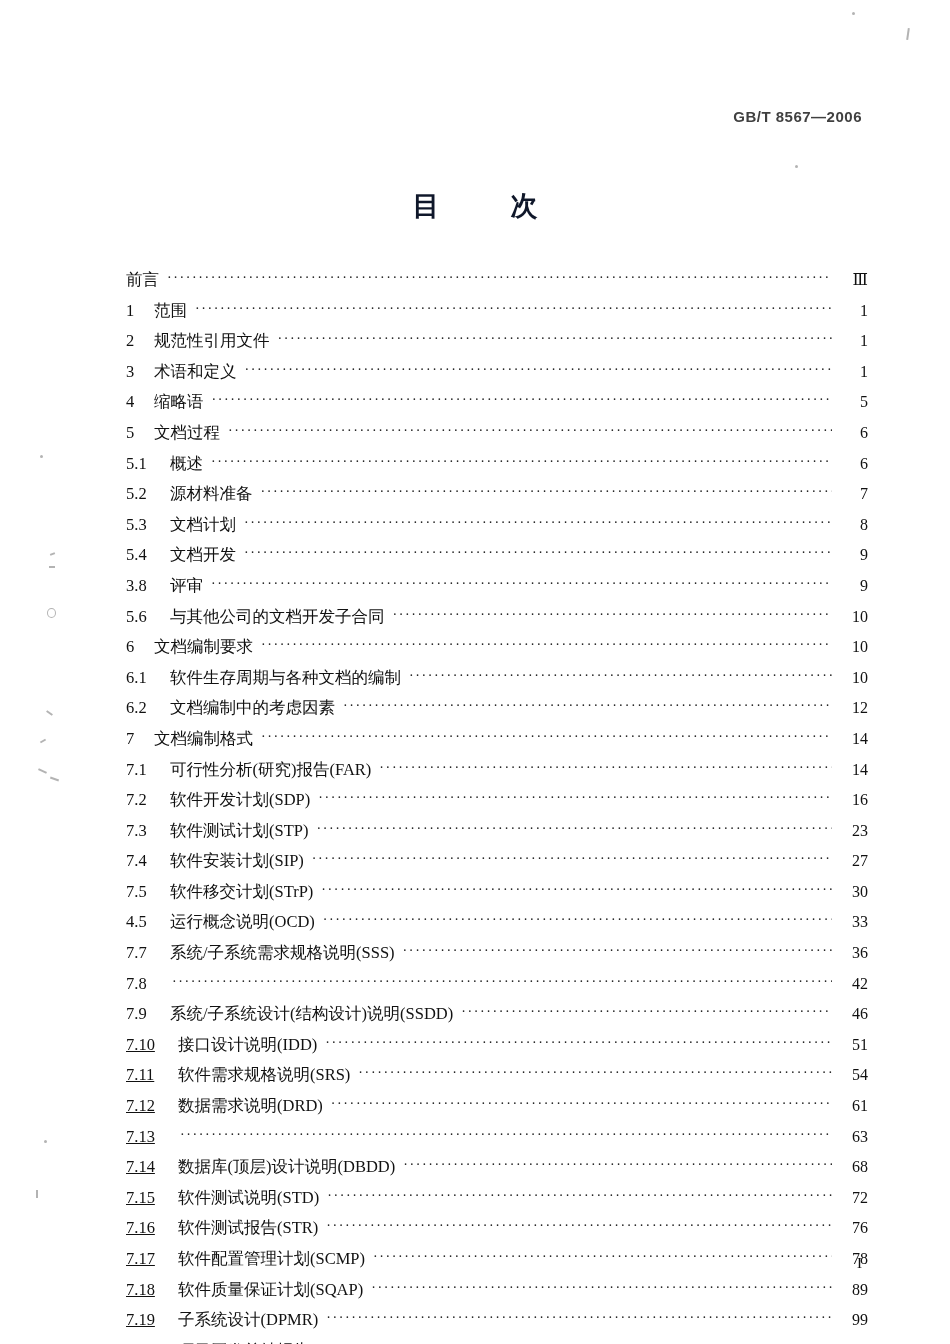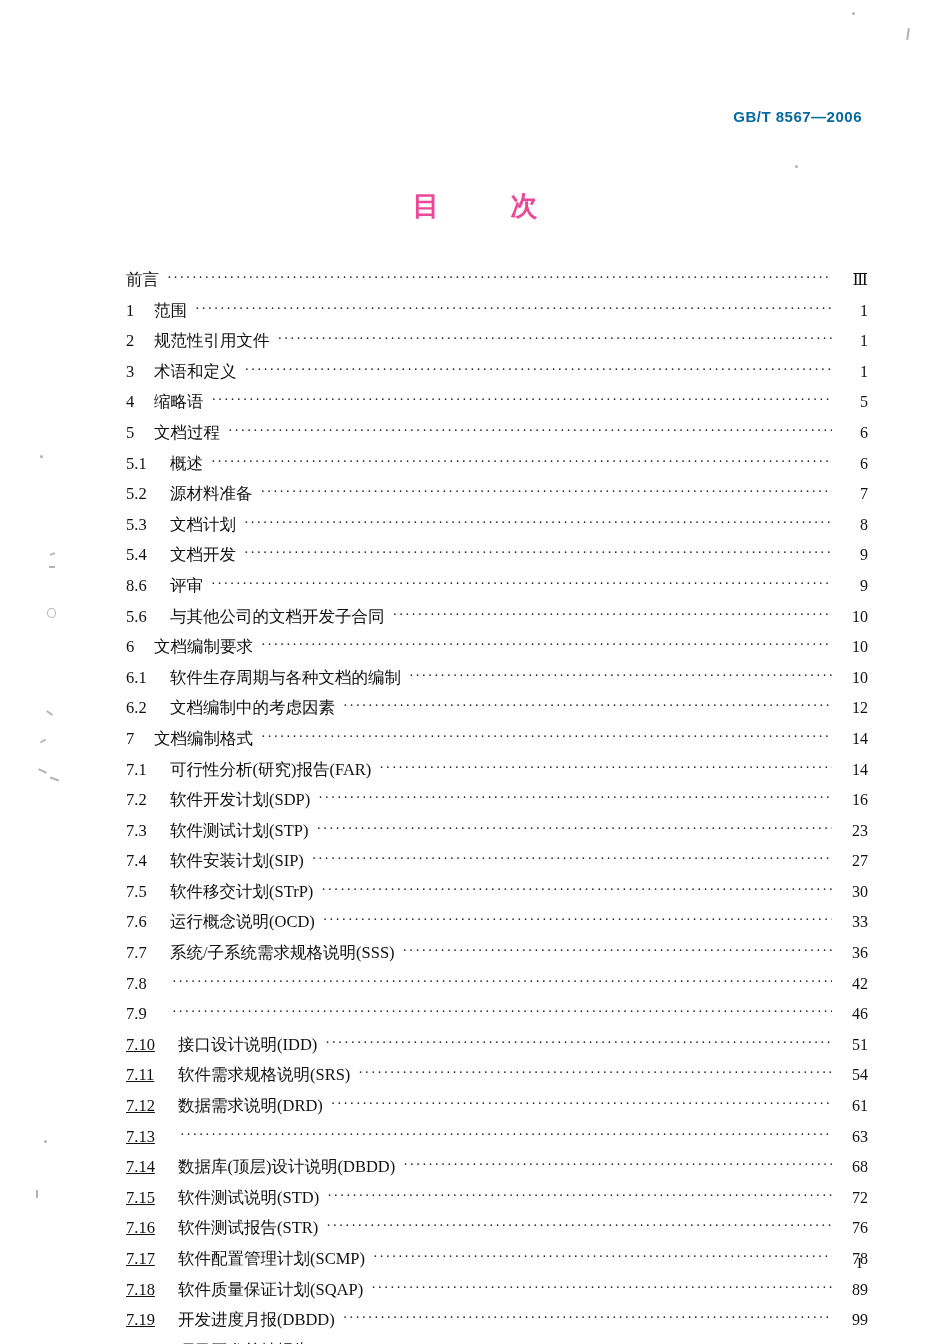--- a/index.html
+++ b/index.html
@@ -17,34 +17,34 @@
     overflow: hidden;
   }
   .header-std {
     position: absolute;
     top: 108px;
     right: 88px;
     font-family: "Liberation Sans", sans-serif;
     font-weight: bold;
     font-size: 15px;
     letter-spacing: 0.5px;
-    color: #0369a1;
+    color: #404040;
   }
   .toc-title {
     position: absolute;
     top: 188px;
     left: 0;
     width: 950px;
     text-align: center;
     font-family: "DejaVu Sans", "Liberation Sans", sans-serif;
     font-weight: bold;
     font-size: 27px;
     letter-spacing: 22px;
     text-indent: 22px;
-    color: #ec4899;
+    color: #0f172a;
   }
   .toc {
     position: absolute;
     top: 265px;
     left: 126px;
     width: 742px;
   }
   .toc-row {
     display: flex;
     align-items: baseline;
@@ -174,21 +174,21 @@
         <span class="dots">········································································································································································································</span>
         <span class="page-no">8</span>
       </div>
       <div class="toc-row">
         <span class="num w2">5.4</span>
         <span class="label">文档开发</span>
         <span class="dots">········································································································································································································</span>
         <span class="page-no">9</span>
       </div>
       <div class="toc-row">
-        <span class="num w2">8.6</span>
+        <span class="num w2">3.8</span>
         <span class="label">评审</span>
         <span class="dots">········································································································································································································</span>
         <span class="page-no">9</span>
       </div>
       <div class="toc-row">
         <span class="num w2">5.6</span>
         <span class="label">与其他公司的文档开发子合同</span>
         <span class="dots">········································································································································································································</span>
         <span class="page-no">10</span>
       </div>
@@ -240,38 +240,39 @@
         <span class="dots">········································································································································································································</span>
         <span class="page-no">27</span>
       </div>
       <div class="toc-row">
         <span class="num w2">7.5</span>
         <span class="label">软件移交计划(STrP)</span>
         <span class="dots">········································································································································································································</span>
         <span class="page-no">30</span>
       </div>
       <div class="toc-row">
-        <span class="num w2">7.6</span>
+        <span class="num w2">4.5</span>
         <span class="label">运行概念说明(OCD)</span>
         <span class="dots">········································································································································································································</span>
         <span class="page-no">33</span>
       </div>
       <div class="toc-row">
         <span class="num w2">7.7</span>
         <span class="label">系统/子系统需求规格说明(SSS)</span>
         <span class="dots">········································································································································································································</span>
         <span class="page-no">36</span>
       </div>
       <div class="toc-row">
         <span class="num w2">7.8</span>
         <span class="dots">········································································································································································································</span>
         <span class="page-no">42</span>
       </div>
       <div class="toc-row">
         <span class="num w2">7.9</span>
+        <span class="label">系统/子系统设计(结构设计)说明(SSDD)</span>
         <span class="dots">········································································································································································································</span>
         <span class="page-no">46</span>
       </div>
       <div class="toc-row">
         <span class="num w3">7.10</span>
         <span class="label">接口设计说明(IDD)</span>
         <span class="dots">········································································································································································································</span>
         <span class="page-no">51</span>
       </div>
       <div class="toc-row">
@@ -316,21 +317,21 @@
         <span class="page-no">78</span>
       </div>
       <div class="toc-row">
         <span class="num w3">7.18</span>
         <span class="label">软件质量保证计划(SQAP)</span>
         <span class="dots">········································································································································································································</span>
         <span class="page-no">89</span>
       </div>
       <div class="toc-row">
         <span class="num w3">7.19</span>
-        <span class="label">开发进度月报(DBDD)</span>
+        <span class="label">子系统设计(DPMR)</span>
         <span class="dots">········································································································································································································</span>
         <span class="page-no">99</span>
       </div>
       <div class="toc-row">
         <span class="num w3">7.20</span>
         <span class="label">项目开发总结报告(PDSR)</span>
         <span class="dots">········································································································································································································</span>
         <span class="page-no">101</span>
       </div>
     </div>

